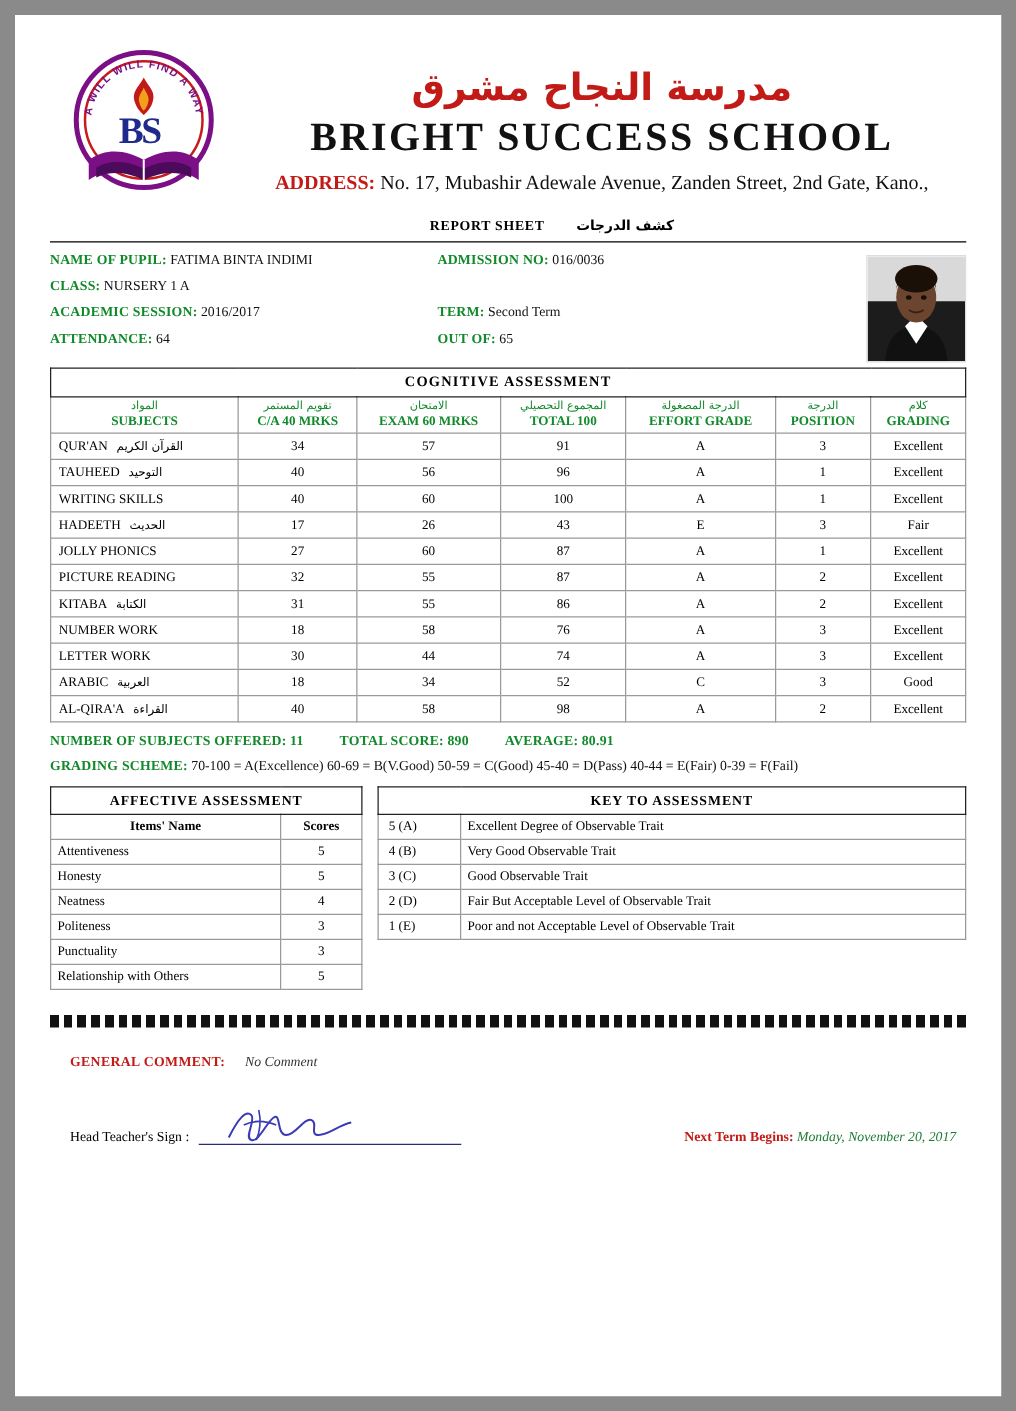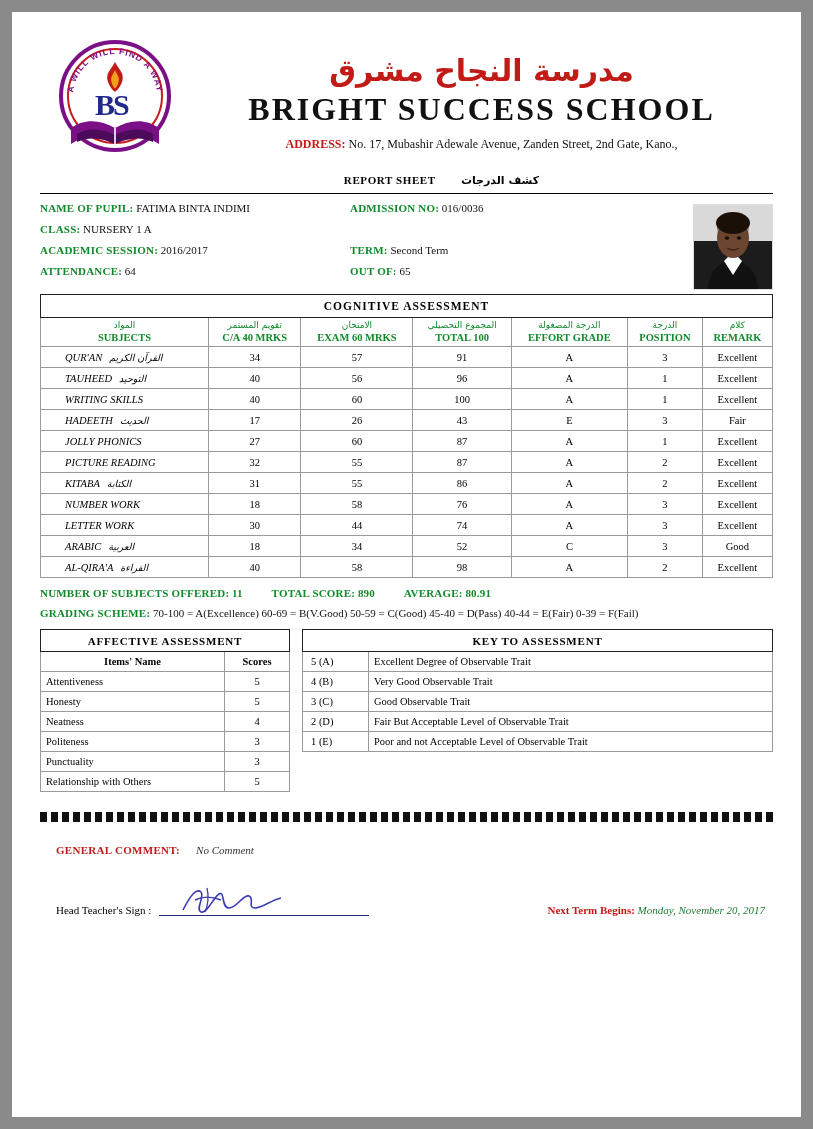--- a/index.html
+++ b/index.html
@@ -118,21 +118,21 @@
   }
   .english-title {
     font-family: "Liberation Serif", serif;
     font-size: 32px;
     font-weight: bold;
     color: #111;
     letter-spacing: 2px;
     margin-top: 2px;
   }
   .addr {
-    font-size: 12px;
+    font-size: 16px;
     color: #111;
     margin-top: 7px;
     line-height: 1.5;
   }
   .addr .lbl { color: #c21b17; font-weight: bold; }
 
   
   .report-line {
     text-align: center;
     margin-top: 14px;
@@ -216,22 +216,21 @@
   }
   table.cog thead th .ar {
     font-family: "DejaVu Sans", sans-serif;
     font-size: 9px;
     font-weight: normal;
     display: block;
   }
   table.cog tbody td { text-align: center; }
   table.cog tbody td.subject {
     text-align: left;
-    padding-left: 24px;
-    font-style: italic;
+    padding-left: 6px;
   }
   table.cog tbody td.subject .ar {
     font-family: "DejaVu Sans", sans-serif;
     font-size: 9.5px;
     margin-left: 4px;
   }
 
   .summary {
     margin-top: 9px;
     font-size: 11px;
@@ -447,21 +446,21 @@
             <th>
               <span class="ar">الدرجة المصغولة</span>
               <span>EFFORT GRADE</span>
             </th>
             <th>
               <span class="ar">الدرجة</span>
               <span>POSITION</span>
             </th>
             <th>
               <span class="ar">كلام</span>
-              <span>REMARK</span>
+              <span>GRADING</span>
             </th>
           </tr>
         </thead>
         <tbody id="cog-body">
             <tr>
               <td class="subject">QUR'AN<span class="ar"> القرآن الكريم</span></td>
               <td>34</td>
               <td>57</td>
               <td>91</td>
               <td>A</td>

